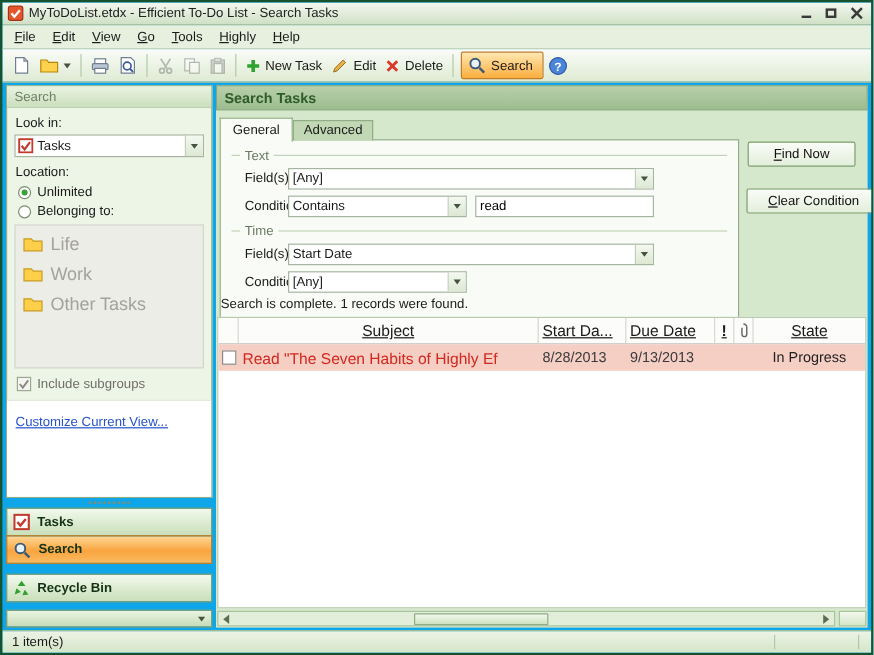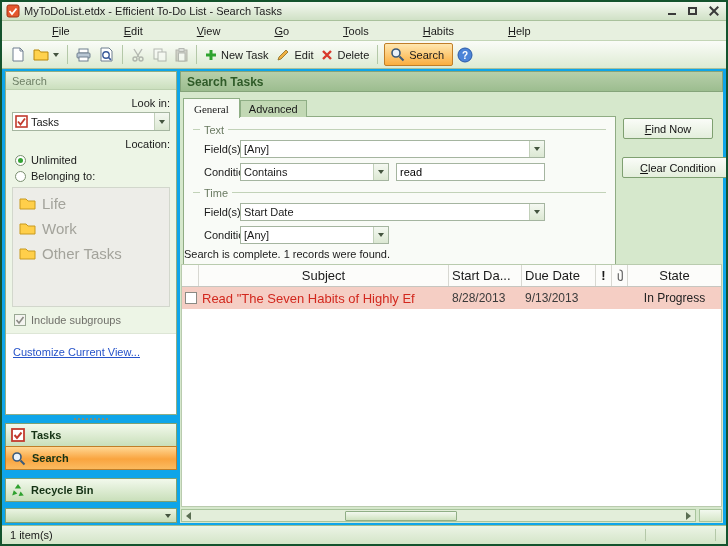--- a/index.html
+++ b/index.html
@@ -25,21 +25,21 @@
   .g-min { width:8px; height:2px; background:#3a3a3a; margin-top:5px; }
   .g-max { width:9px; height:8px; border:2px solid #3a3a3a; }
   .g-close { position:relative; width:10px; height:10px; }
   .g-close::before,.g-close::after { content:""; position:absolute; left:4px; top:-1px; width:2px; height:12px; background:#3a3a3a; }
   .g-close::before { transform:rotate(45deg); }
   .g-close::after { transform:rotate(-45deg); }
 
   
   .menubar { flex:0 0 20px; background:#E7F0DF; border-bottom:1px solid #C3D5B6;
     display:flex; align-items:center; padding-left:3px; }
-  .menu-item { display:inline-block; padding:3px 7px;margin-left:40px; }
+  .menu-item { display:inline-block; padding:3px 7px; }
   .menu-item::first-letter { text-decoration:underline; }
 
   
   .toolbar { flex:0 0 28px; background:linear-gradient(#FAFCF8,#DEEBD3);
     border-bottom:1px solid #A9C19C; display:flex; align-items:center; padding:0 4px; }
   .tbtn { height:24px; display:flex; align-items:center; gap:4px; padding:0 4px; border-radius:2px; }
   .tbtn.disabled { opacity:.45; filter:grayscale(.9); }
   .tsep { width:1px; height:19px; background:#B4C8A8; margin:0 4px; flex:0 0 1px; }
   .tbtn-search { border:1px solid #C07E28; background:linear-gradient(#FFE7B0,#FBAE3F);
     height:23px; padding:0 8px 0 5px; margin-left:2px; }
@@ -47,21 +47,21 @@
 
   
   .bodyrow { flex:1; display:flex; min-height:0; }
 
   
   .sidebar { flex:0 0 177px; padding:2px 2px 2px 3px; display:flex; flex-direction:column; min-height:0; }
   .search-panel { flex:1; display:flex; flex-direction:column; border:1px solid #8FAE85; background:#EDF5E6; min-height:0; }
   .panel-header { flex:0 0 18px; background:linear-gradient(#E9F3E2,#CBDFBE);
     border-bottom:1px solid #BBD0AE; display:flex; align-items:center; padding-left:6px; color:#6E8066; }
   .panel-body { padding:5px 6px 5px 6px; }
-  .field-label { margin:2px 0 3px 1px;text-align:right; }
+  .field-label { margin:2px 0 3px 1px; }
   .combo { height:19px; background:#fff; border:1px solid #A5B5A0; display:flex; align-items:center; overflow:hidden; }
   .combo-text { flex:1; padding-left:3px; white-space:nowrap; overflow:hidden; }
   .combo-btn { flex:0 0 15px; height:100%; background:linear-gradient(#F4F8F1,#DCE8D3);
     border-left:1px solid #C2D0BA; display:flex; align-items:center; justify-content:center; }
   .combo .icon16 { margin-left:2px; display:flex; }
   .radio-row { display:flex; align-items:center; gap:5px; margin:4px 0 3px 3px; }
   .radio { width:11px; height:11px; border-radius:50%; border:1px solid #7A8F70; background:#fff; position:relative; flex:0 0 11px; }
   .radio.checked::after { content:""; position:absolute; left:2px; top:2px; width:5px; height:5px; border-radius:50%; background:#35A435; }
   .listbox { margin-top:5px; height:120px; background:#EDEDE8; border:1px solid #D2D7CC; padding:3px 2px; overflow:hidden; }
   .list-item { display:flex; align-items:center; gap:6px; height:25px; padding-left:4px;
@@ -81,21 +81,21 @@
     display:flex; align-items:center; justify-content:flex-end; padding-right:5px; }
 
   
   .main { flex:1; position:relative; margin:2px 3px 2px 1px; background:#D6E8CC; min-width:0; }
   .main-header { position:absolute; left:0; right:0; top:0; height:21px;
     background:linear-gradient(#B7CFAA,#9CBD8F); border:1px solid #85A47A;
     display:flex; align-items:center; padding-left:6px;
     font-weight:bold; font-size:12px; color:#2F5B28; }
   .tabs { position:absolute; left:3px; top:25px; height:21px; display:flex; align-items:flex-end; z-index:2; }
   .tab { border:1px solid #8FAE85; border-bottom:none; background:#C2D8B4; padding:2px 8px; }
-  .tab.active { background:#F9FBF7; padding:4px 10px 3px; margin-bottom:-1px;font-family:Liberation Serif, serif; }
+  .tab.active { background:#F9FBF7; padding:4px 10px 3px; margin-bottom:-1px; }
   .criteria-panel { position:absolute; left:3px; top:45px; width:433px; height:162px;
     background:#F9FBF7; border:1px solid #90AC84; padding:4px 8px; }
   .group-legend { display:flex; align-items:center; gap:4px; margin:2px 1px 4px; color:#6A7A62; height:13px; }
   .legend-line { border-top:1px solid #C2D2B8; flex:1; height:0; }
   .legend-line.first { flex:0 0 7px; }
   .crit-row { display:flex; align-items:center; margin:0 0 5px 0; height:18px; }
   .crit-label { width:48px; flex:0 0 48px;padding-left:12px; }
   .combo.w-lg { width:305px; height:18px; }
   .combo.w-md { width:149px; height:18px; }
   .text-input { width:149px; height:18px; margin-left:7px; border:1px solid #A5B5A0; padding:0 3px;
@@ -103,21 +103,21 @@
   .side-btn { position:absolute; height:21px; background:linear-gradient(#FAFCF8,#E3EEDB);
     border:1px solid #7FA071; border-radius:2px; font-family:"Liberation Sans",sans-serif;
     font-size:11px; color:#111; }
   .side-btn::first-letter { text-decoration:underline; }
   .btn-find { left:443px; top:47px; width:90px; }
   .btn-clear { left:442px; top:86px; width:112px; }
   .result-status { position:absolute; left:4px; top:177px; }
   .results { position:absolute; left:1px; right:1px; top:193px; bottom:16px; background:#fff;
     border:1px solid #B9CBAE; overflow:hidden; }
   .thead { display:flex; height:22px; background:#FCFCFA; border-bottom:1px solid #C6C6C0; }
-  .th { border-right:1px solid #D8D8D2; display:flex; align-items:center; font-size:13px; overflow:hidden; }
+  .th { border-right:1px solid #D8D8D2; display:flex; align-items:center; font-size:13px; overflow:hidden;text-decoration:underline; }
   .th-check { flex:0 0 17px; }
   .th-subject { flex:0 0 250px; justify-content:center; }
   .th-start { flex:0 0 73px; padding-left:3px; }
   .th-due { flex:0 0 74px; padding-left:3px; }
   .th-pri { flex:0 0 16px; justify-content:center; font-weight:bold; }
   .th-clip { flex:0 0 16px; justify-content:center; }
   .th-state { flex:1; justify-content:center; }
   .trow { display:flex; height:22px; background:#F5CEC4; }
   .td { display:flex; align-items:center; overflow:hidden; white-space:nowrap; }
   .td-check { flex:0 0 17px; justify-content:center; }
@@ -170,21 +170,21 @@
         </span>
     </span>
   </div>
 
   <div class="menubar">
     <span class="menu-item">File</span>
     <span class="menu-item">Edit</span>
     <span class="menu-item">View</span>
     <span class="menu-item">Go</span>
     <span class="menu-item">Tools</span>
-    <span class="menu-item">Habits</span>
+    <span class="menu-item">Highly</span>
     <span class="menu-item">Help</span>
   </div>
 
   <div class="toolbar">
     <span class="tbtn">
       <span class="icon16">
           <svg width="15" height="15">
             <path d="M3 1h7l3 3v10H3z" fill="#fff" stroke="#6E7F90"></path>
             <path d="M10 1v3h3" fill="none" stroke="#6E7F90"></path>
           </svg>

